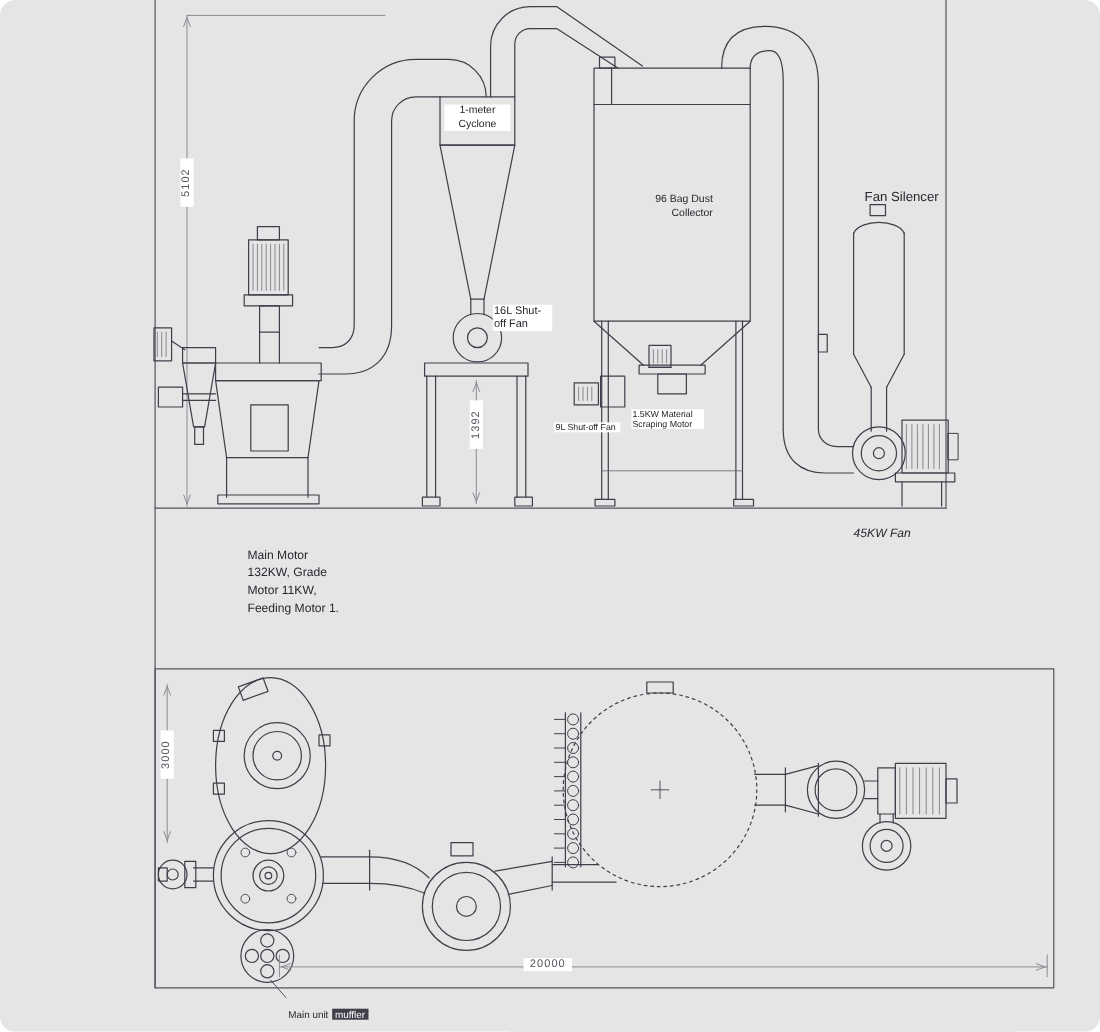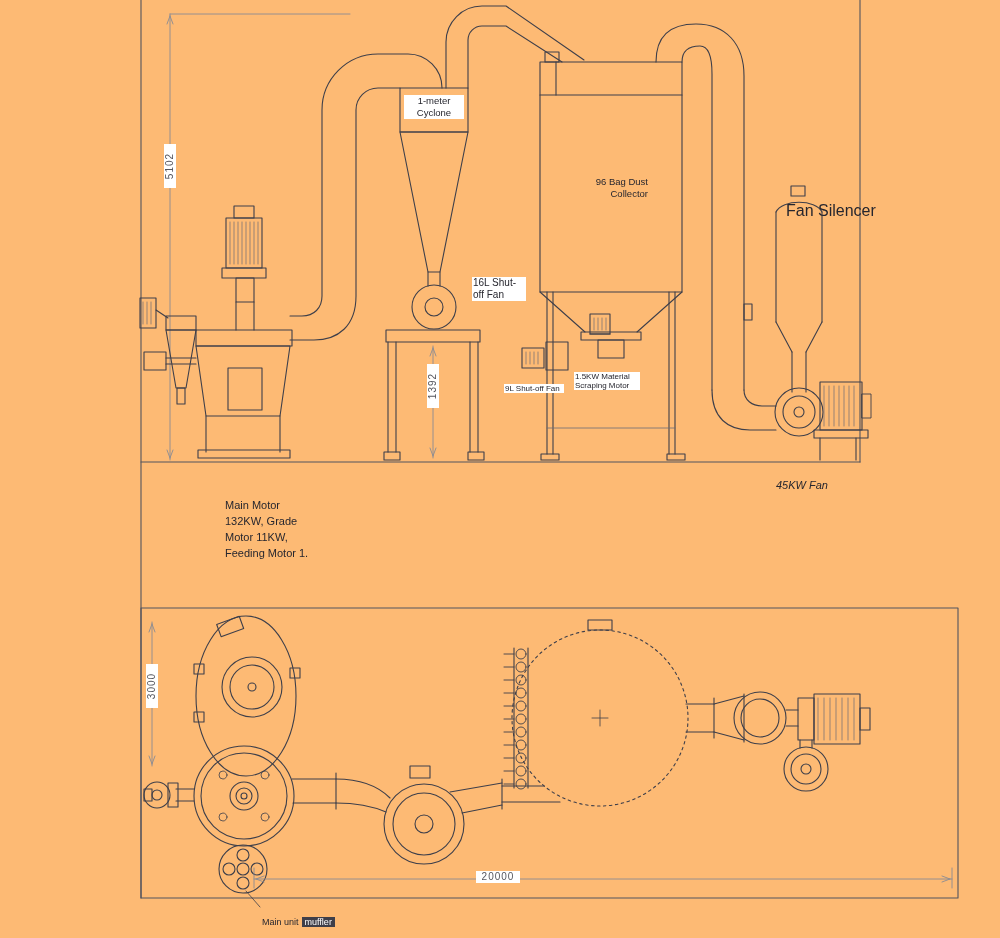--- a/index.html
+++ b/index.html
@@ -1,17 +1,17 @@
 <!DOCTYPE html>
 <html><head>
 <meta charset="utf-8">
 <style>
   html,body{margin:0;padding:0;background:#ffffff;}
-  #stage{position:relative;width:1000px;height:938px;background:#fdba74;overflow:hidden;
-         font-family:"Liberation Sans", sans-serif;}
+  #stage{position:relative;width:1000px;height:938px;background:#e5e5e5;overflow:hidden;
+         font-family:"Liberation Sans", sans-serif;border-radius:14px;}
   svg{position:absolute;left:0;top:0;}
   .lbl{position:absolute;white-space:pre-line;color:#26262e;font-size:10px;line-height:12px;}
   .lbl.center{text-align:center;}
   .lbl.bg{background:#ffffff;padding:0 1px;}
   .note{font-size:11px;line-height:16px;}
   .dimtxt{position:absolute;color:#55565e;font-size:10px;line-height:12px;text-align:center;
           letter-spacing:1px;background:#ffffff;}
   .rot{transform:rotate(-90deg);}
   .tiny{font-size:8px;line-height:9px;}
   .chip{background:#3f3f49;color:#ffffff;padding:0 3px;margin-left:3px;}
@@ -291,27 +291,27 @@
         <line x1="254" y1="879" x2="952" y2="879"></line>
         <path d="M256,879 l8,-3 M256,879 l8,3 M950,879 l-8,-3 M950,879 l-8,3"></path>
       </g>
     </g>
   </g>
 </svg>
 
 <div class="lbl center bg" style="left:404px;top:95px;width:58px;font-size:9.5px;">1-meter
 Cyclone</div>
 
-<div class="lbl bg" style="left:472px;top:277px;width:52px;">16L Shut-
+<div class="lbl bg" style="left:448px;top:277px;width:52px;">16L Shut-
 off Fan</div>
 
 <div class="lbl center" style="left:574px;top:176px;width:74px;font-size:9.5px;text-align:right;">96 Bag Dust
 Collector</div>
 
-<div class="lbl" style="left:786px;top:173px;font-size:16px;margin-top:32px;">Fan Silencer</div>
+<div class="lbl" style="left:786px;top:173px;font-size:12px;">Fan Silencer</div>
 
 <div class="lbl tiny bg" style="left:504px;top:372px;width:58px;margin-top:12px;">9L Shut-off Fan</div>
 
 <div class="lbl tiny bg" style="left:574px;top:372px;width:64px;">1.5KW Material
 Scraping Motor</div>
 
 <div class="lbl note" style="left:225px;top:477px;width:120px;margin-top:20px;">Main Motor
 132KW, Grade
 Motor 11KW,
 Feeding Motor 1.</div>

